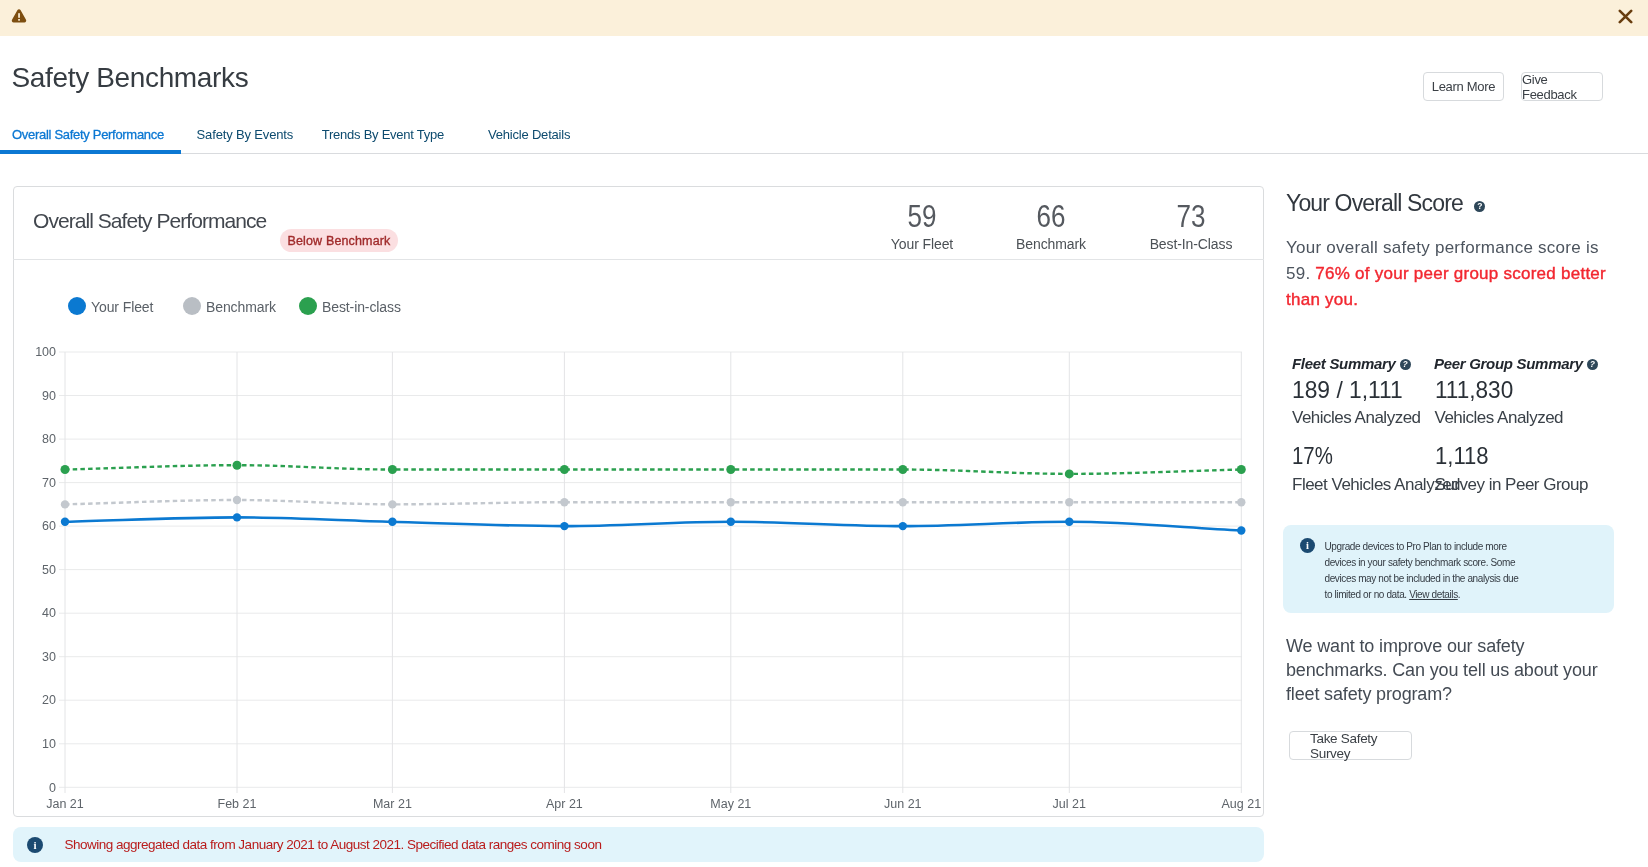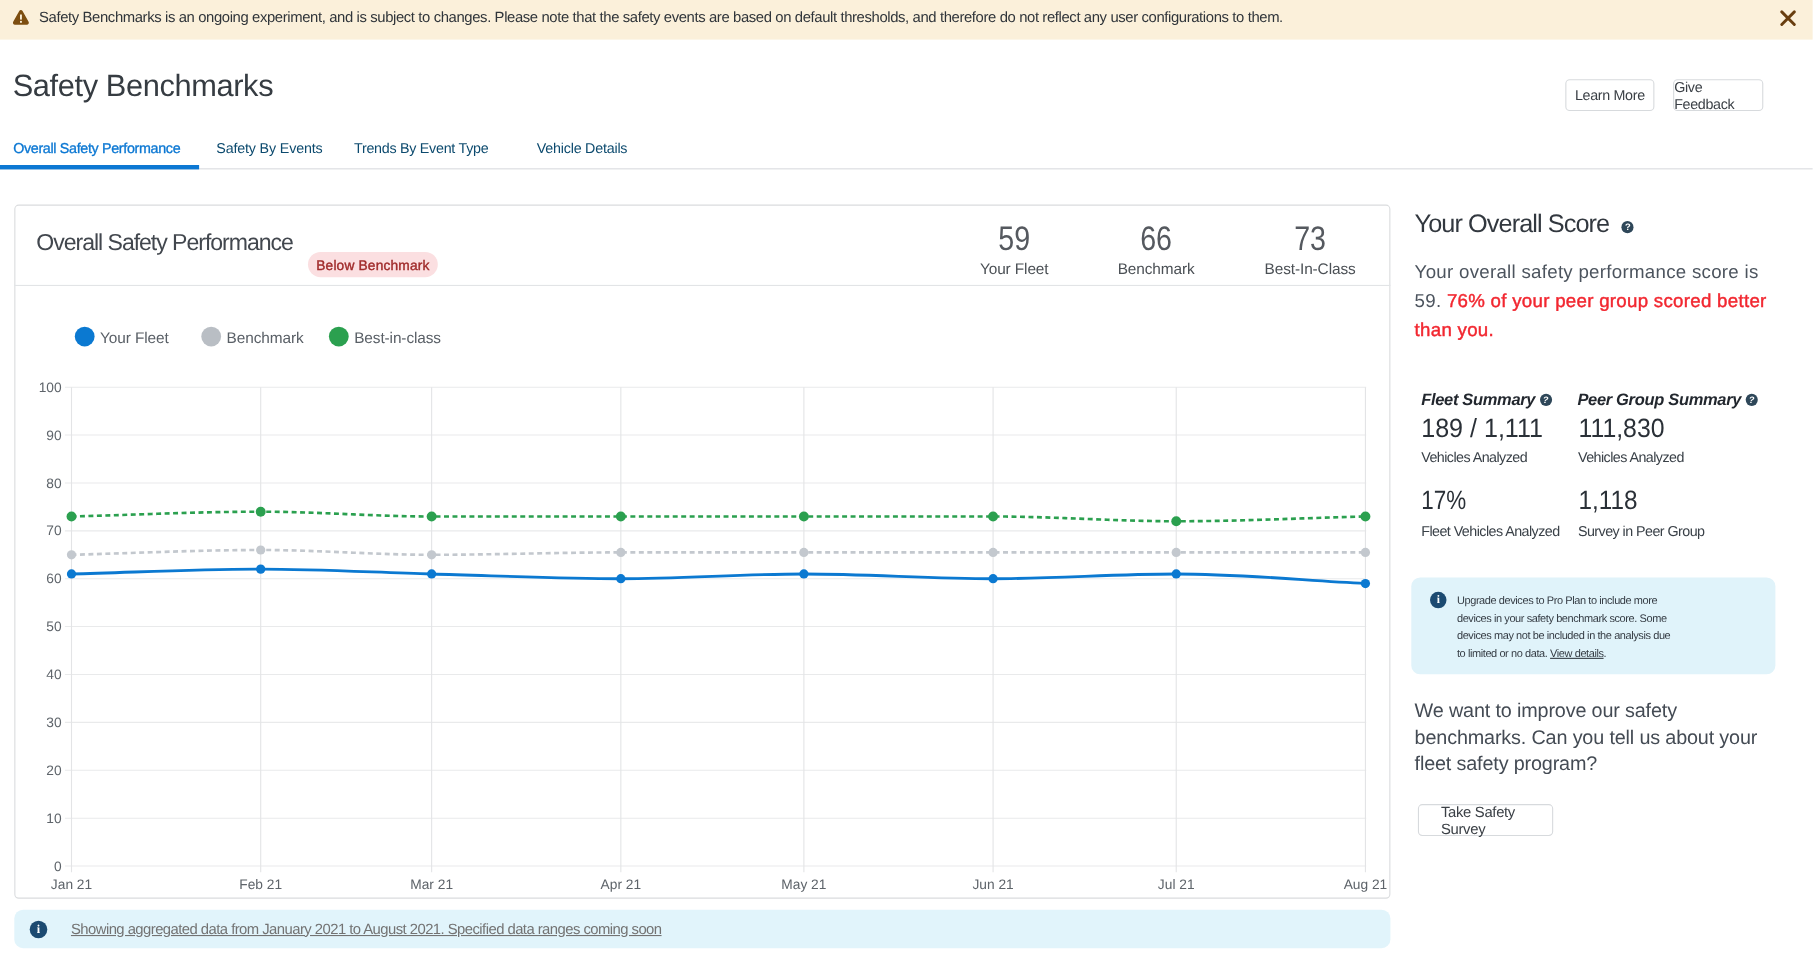--- a/index.html
+++ b/index.html
@@ -24,44 +24,43 @@
 #cardhead { left:13px; top:186px; width:1251px; height:74px; border-bottom:1px solid #e2e4e6; }
 #ctitle { left:33px; top:208.8px; font-size:21px; letter-spacing:-0.95px; color:#42474e; }
 #pill { left:280px; top:213px; width:118px; height:23px; border-radius:12px; background:#fbdfe1; color:#a02b2b; font-size:12.5px; -webkit-text-stroke:0.35px #a02b2b; letter-spacing:0.15px; display:flex; align-items:center; justify-content:center;margin-top:16px; }
 .statnum { top:199px; width:120px; text-align:center; font-size:31px; color:#55595f; transform:scaleX(0.84); }
 .statlab { top:235.5px; width:160px; text-align:center; font-size:14px; letter-spacing:-0.1px; color:#4b5055; }
 
 .ldot { width:18px; height:18px; border-radius:50%; top:297px; }
 .ltxt { top:299px; font-size:14px; letter-spacing:-0.1px; color:#5a6067; }
 
 #infobar { left:13px; top:827px; width:1251px; height:35px; background:#e1f4fb; border-radius:8px; }
-#infobar .txt { left:51.5px; top:9.8px; font-size:13.5px; letter-spacing:-0.5px; color:#737373;text-decoration:underline; }
+#infobar .txt { left:51.5px; top:9.8px; font-size:13.5px; letter-spacing:-0.5px; color:#b91c1c; }
 .icircle { width:15px; height:15px; border-radius:50%; background:#1b4a71; color:#fff; font-size:10.5px; font-weight:bold; display:flex; align-items:center; justify-content:center; font-family:"Liberation Serif", serif; }
 
 #rp-title { left:1286px; top:190px; font-size:23px; letter-spacing:-0.85px; color:#32383f; }
 #rp-para { left:1286px; top:234.5px; width:400px; font-size:17px; line-height:26px; letter-spacing:0.25px; color:#4c545e; }
 #rp-para .red { color:#f22730; -webkit-text-stroke:0.4px #f22730; }
 .sumhead { top:355px; font-size:15px; font-weight:bold; color:#22272e; letter-spacing:-0.3px;font-style:italic; }
 .bignum { font-size:24px; color:#2a3037; transform-origin:left; }
-.sublab { font-size:13px; letter-spacing:-0.5px; color:#3a4148;text-align:right; }
+.sublab { font-size:17px; letter-spacing:-0.5px; color:#3a4148;text-align:right; }
 #bluebox { left:1283px; top:525px; width:331px; height:88px; background:#e0f3fa; border-radius:8px; }
 #bluebox .txt { left:41.5px; top:14px; font-size:10px; line-height:15.9px; letter-spacing:-0.38px; color:#353c44; width:280px; }
 #rp-improve { left:1286px; top:634.2px; width:400px; font-size:18px; line-height:24px; letter-spacing:-0.15px; color:#444b54; }
 #btn3 { left:1289px; top:731px; width:123px; height:29px; font-size:13.5px;padding-left:20px; }
 .qicon { display:inline-block; vertical-align:2.4px; width:11px; height:11px; border-radius:50%; background:#2e4759; color:#fff; font-size:8.5px; font-weight:bold; text-align:center; line-height:11.5px; font-family:"Liberation Sans"; }
 </style>
 </head>
 <body>
 <div id="banner" class="abs">
   <svg class="abs" style="left:11px;top:8px" width="16" height="16" viewBox="0 0 16 16">
       <path d="M8 1.2 C8.6 1.2 9.2 1.5 9.5 2.1 L15 11.8 C15.7 13 14.8 14.5 13.4 14.5 L2.6 14.5 C1.2 14.5 0.3 13 1 11.8 L6.5 2.1 C6.8 1.5 7.4 1.2 8 1.2 Z" fill="#7d4e10"></path>
       <rect x="7.2" y="5.2" width="1.7" height="4.6" fill="#fbf0da"></rect>
       <rect x="7.2" y="11" width="1.7" height="1.7" fill="#fbf0da"></rect>
     </svg>
-  <div class="abs txt">Safety Benchmarks is an ongoing experiment, and is subject to changes. Please note that the safety events are based on default thresholds, and therefore do not reflect any user configurations to them.</div>
   <svg class="abs" style="left:1618px;top:9px" width="15" height="15" viewBox="0 0 15 15">
       <path d="M1.8 1.8 L13.2 13.2 M13.2 1.8 L1.8 13.2" stroke="#693e0f" stroke-width="2.6" stroke-linecap="round"></path>
     </svg>
 </div>
 <div id="title" class="abs">Safety Benchmarks</div>
 <div id="btn1" class="abs btn">Learn More</div>
 <div id="btn2" class="abs btn">Give Feedback</div>
 <div id="tabs" class="abs">
   <div class="tab active" style="left:12px;letter-spacing:-0.3px">Overall Safety Performance</div>
   <div class="tab" style="left:196.6px;letter-spacing:-0.15px">Safety By Events</div>

